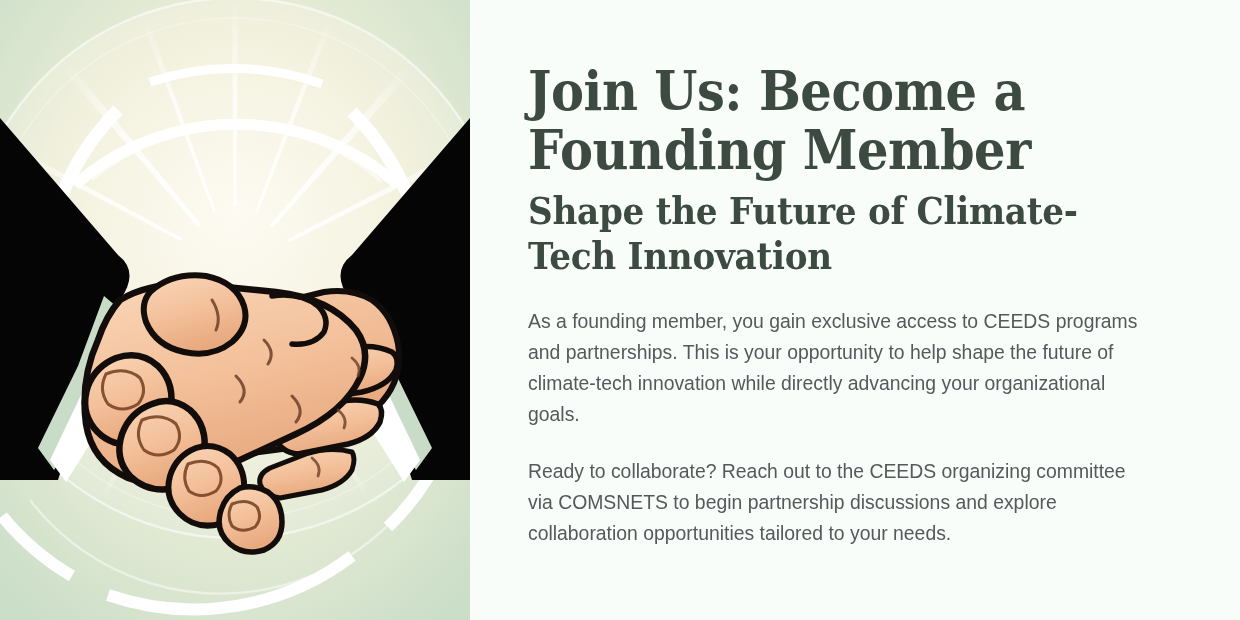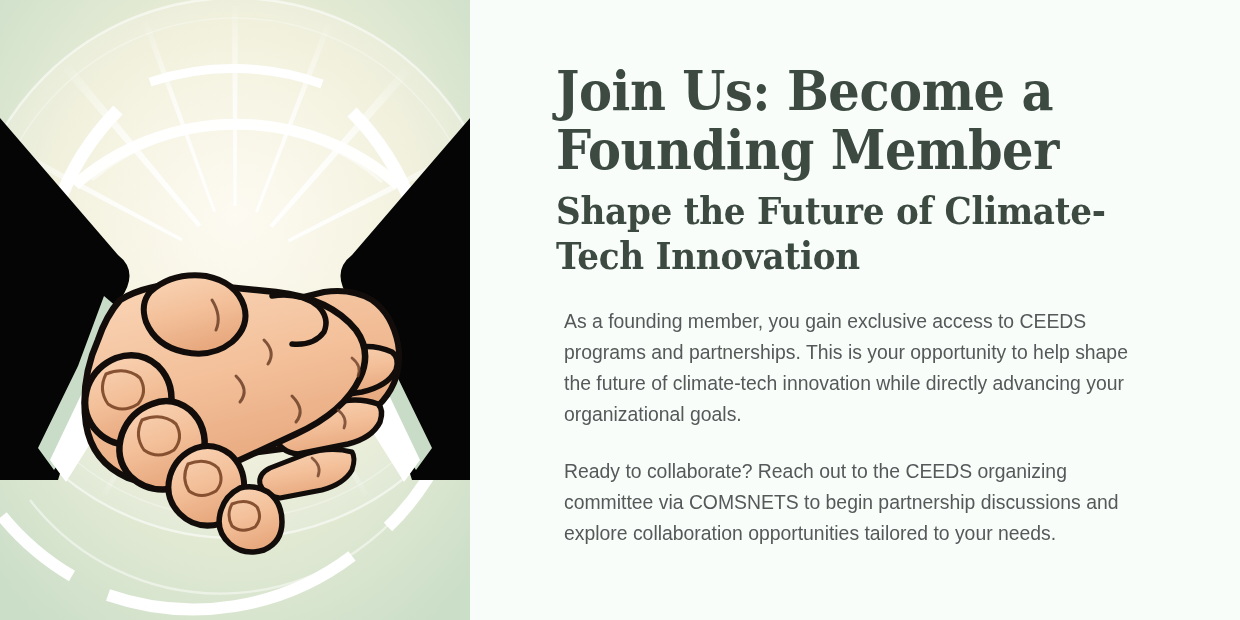--- a/index.html
+++ b/index.html
@@ -38,21 +38,21 @@
     width: 470px;
     height: 620px;
   }
 
   
   .content-panel {
     position: relative;
     flex: 1 1 auto;
     height: 620px;
     background: #f8fdf9;
-    padding: 62px 52px 0 86px;
+    padding: 62px 52px 0 58px;
     box-sizing: border-box;
   }
 
   .headline {
     margin: 0;
     font-family: "DejaVu Serif", "Liberation Serif", serif;
     font-weight: 700;
     font-size: 55px;
     line-height: 1.07;
     letter-spacing: -0.5px;
@@ -69,21 +69,21 @@
     font-size: 38px;
     line-height: 1.20;
     letter-spacing: -0.3px;
     color: #3c4a42;
     max-width: 740px;
     transform: scaleX(0.90);
     transform-origin: left top;
   }
 
   .body-copy {
-    margin: 8px;
+    margin: 0;
     max-width: 660px;
   }
   .para {
     margin: 0;
     font-family: "Liberation Sans", sans-serif;
     font-size: 20.5px;
     line-height: 1.52;
     color: #55595a;
     transform: scaleX(0.945);
     transform-origin: left top;

